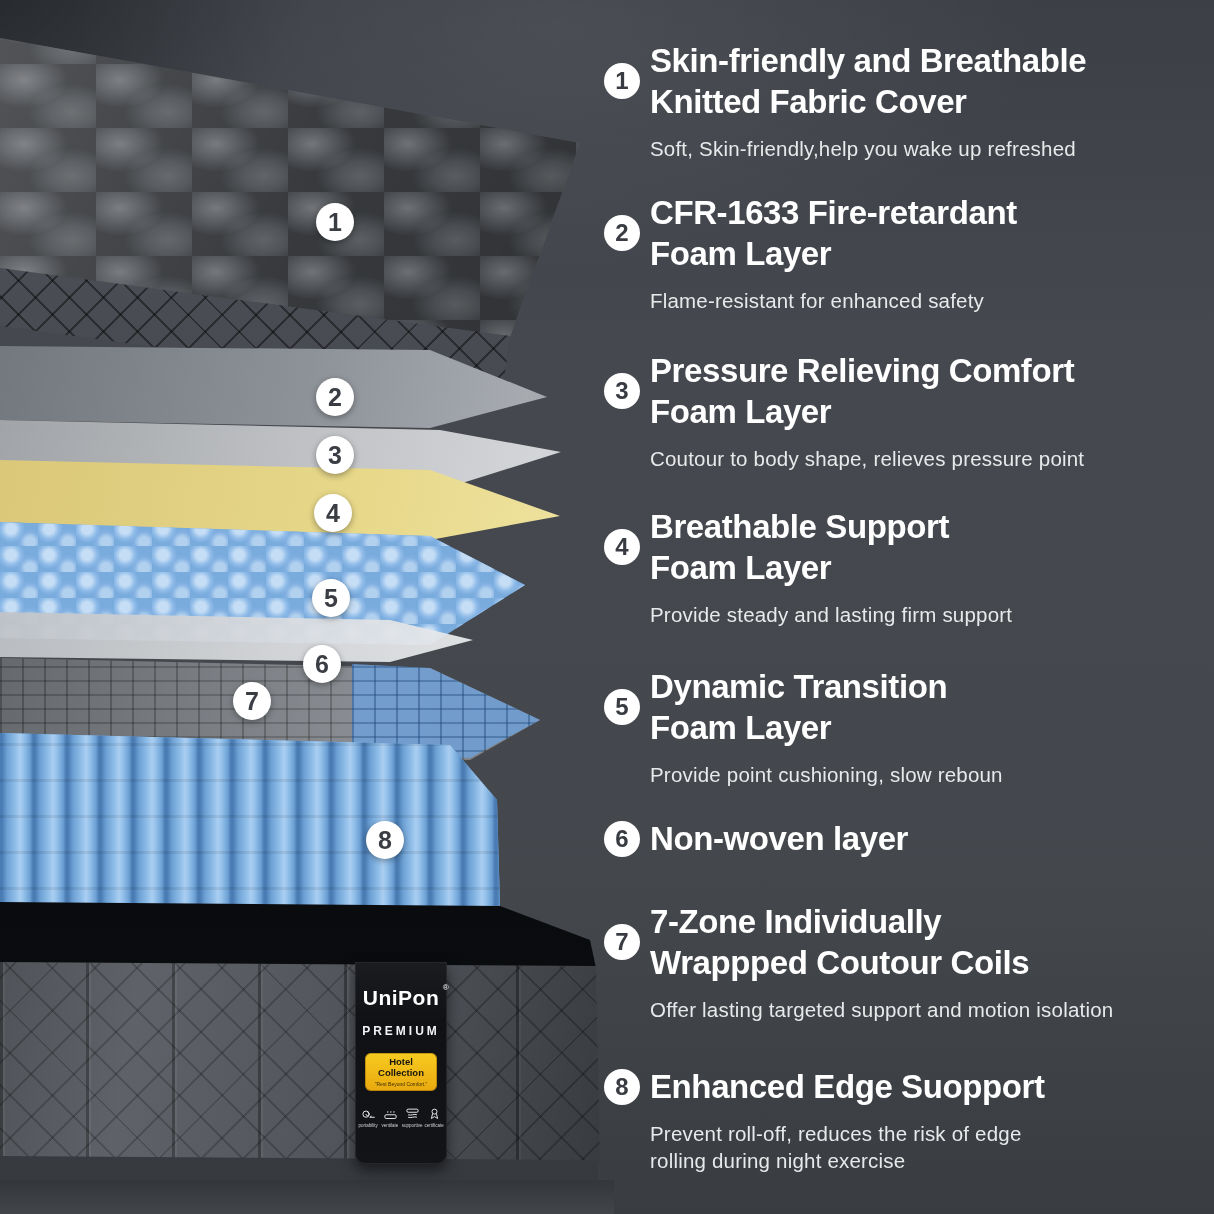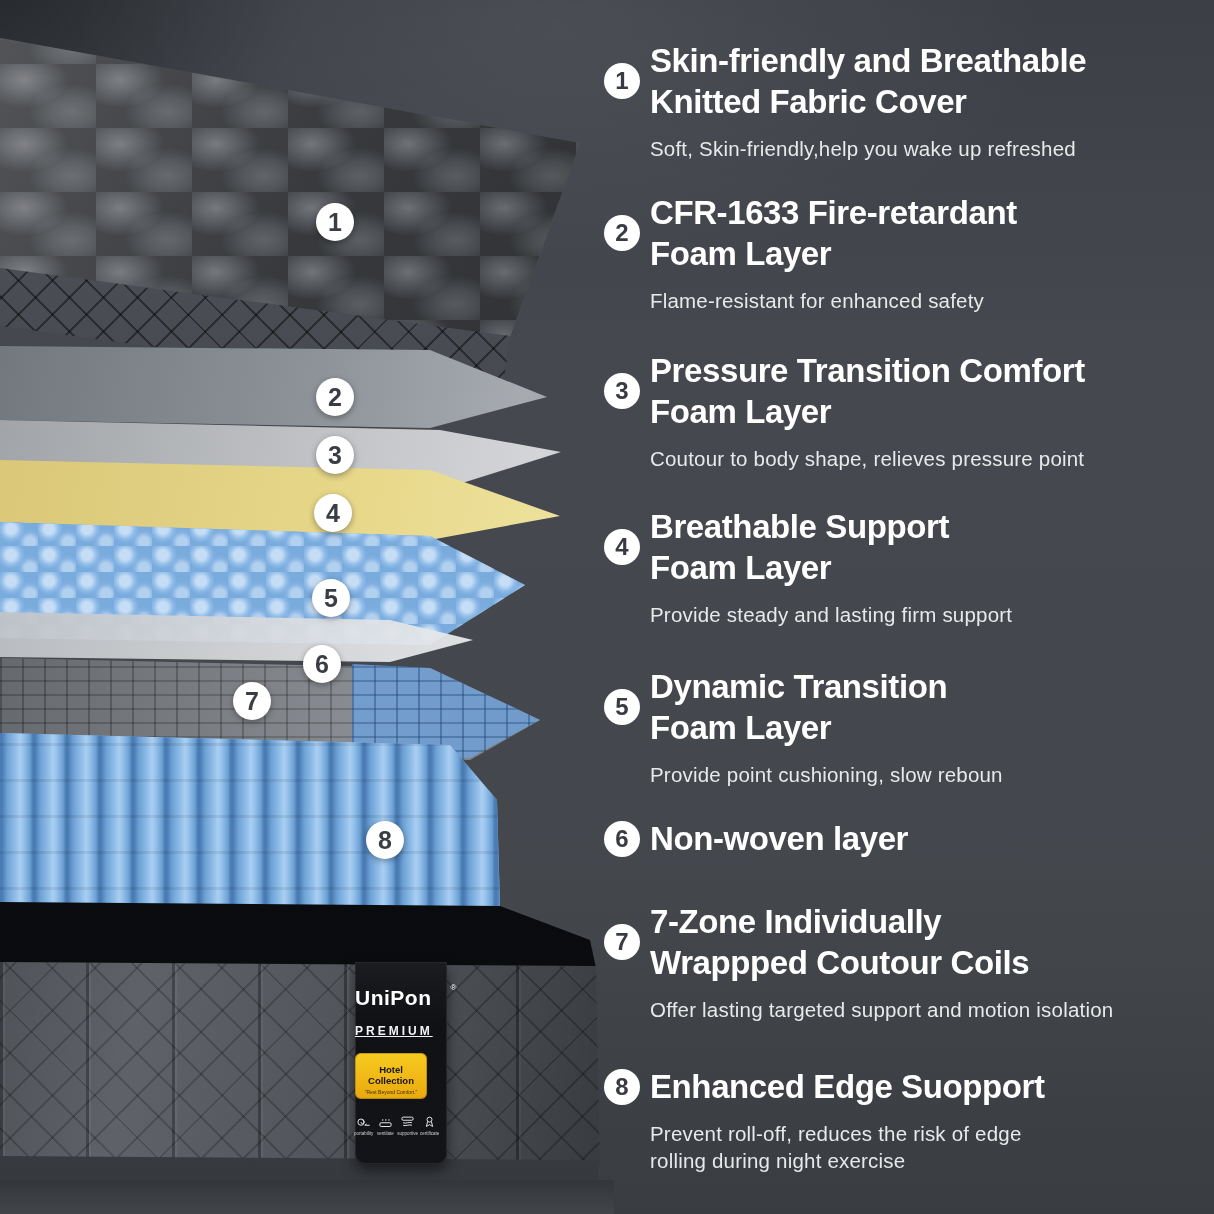--- a/index.html
+++ b/index.html
@@ -110,28 +110,28 @@
     position:absolute; left:0; top:1180px; width:614px; height:34px;
     background:linear-gradient(180deg,#33363a,#42454a);
   }
 
   
   .tag {
     position:absolute; left:355px; top:962px; width:92px; height:202px;
     background:linear-gradient(180deg,#1b1c20,#101114 30%,#131418);
     border-radius:0 0 10px 10px;
     box-shadow:0 6px 14px rgba(0,0,0,.55), inset 0 0 0 1px #26272b;
-    display:flex; flex-direction:column; 
+    display:flex; flex-direction:column; align-items:center;
     padding-top:24px;
   }
   .tag-brand { color:#fff; font-weight:700; font-size:21px; letter-spacing:.5px; position:relative; }
   .tag-brand sup { font-size:8px; position:absolute; top:-3px; right:-10px; font-weight:400; }
-  .tag-tier { color:#f2f3f4; font-weight:700; font-size:12px; letter-spacing:3px; margin-top:14px;text-decoration:underline; }
+  .tag-tier { color:#f2f3f4; font-weight:700; font-size:12px; letter-spacing:3px; margin-top:14px; }
   .tag-collection {
-    margin-top:15px; width:72px; padding:11px 2px 4px;
+    margin-top:15px; width:72px; padding:3px 2px 4px;
     background:linear-gradient(180deg,#f7cb20,#e9a90e);
     border-radius:6px; text-align:center;
     box-shadow:inset 0 0 0 1px rgba(120,80,0,.4);
   }
   .tag-collection .c1 { font-size:9.5px; font-weight:700; color:#171511; }
   .tag-collection .c2 { font-size:5px; color:#3d3002; margin-top:3px; }
   .tag-icons { display:flex; gap:5px; margin-top:16px; }
   .tag-icon-col { display:flex; flex-direction:column; align-items:center; width:17px; }
   .tag-icon-col svg { width:15px; height:13px; stroke:#e2e3e5; stroke-width:1.6; fill:none; }
   .tag-icon-col .lbl { font-size:4.5px; color:#cfd0d3; margin-top:3px; white-space:nowrap; }
@@ -260,21 +260,21 @@
         <span>Flame-resistant for enhanced safety</span>
       </p>
   </div>
 
   <div class="feature" style="top:350px">
     <div class="f-head">
       <div class="badge">
           <span>3</span>
         </div>
       <h2 class="f-title">
-          <span>Pressure Transition Comfort</span>
+          <span>Pressure Relieving Comfort</span>
           <span>Foam Layer</span>
         </h2>
     </div>
     <p class="f-desc">
         <span>Coutour to body shape, relieves pressure point</span>
       </p>
   </div>
 
   <div class="feature" style="top:506px">
     <div class="f-head">

